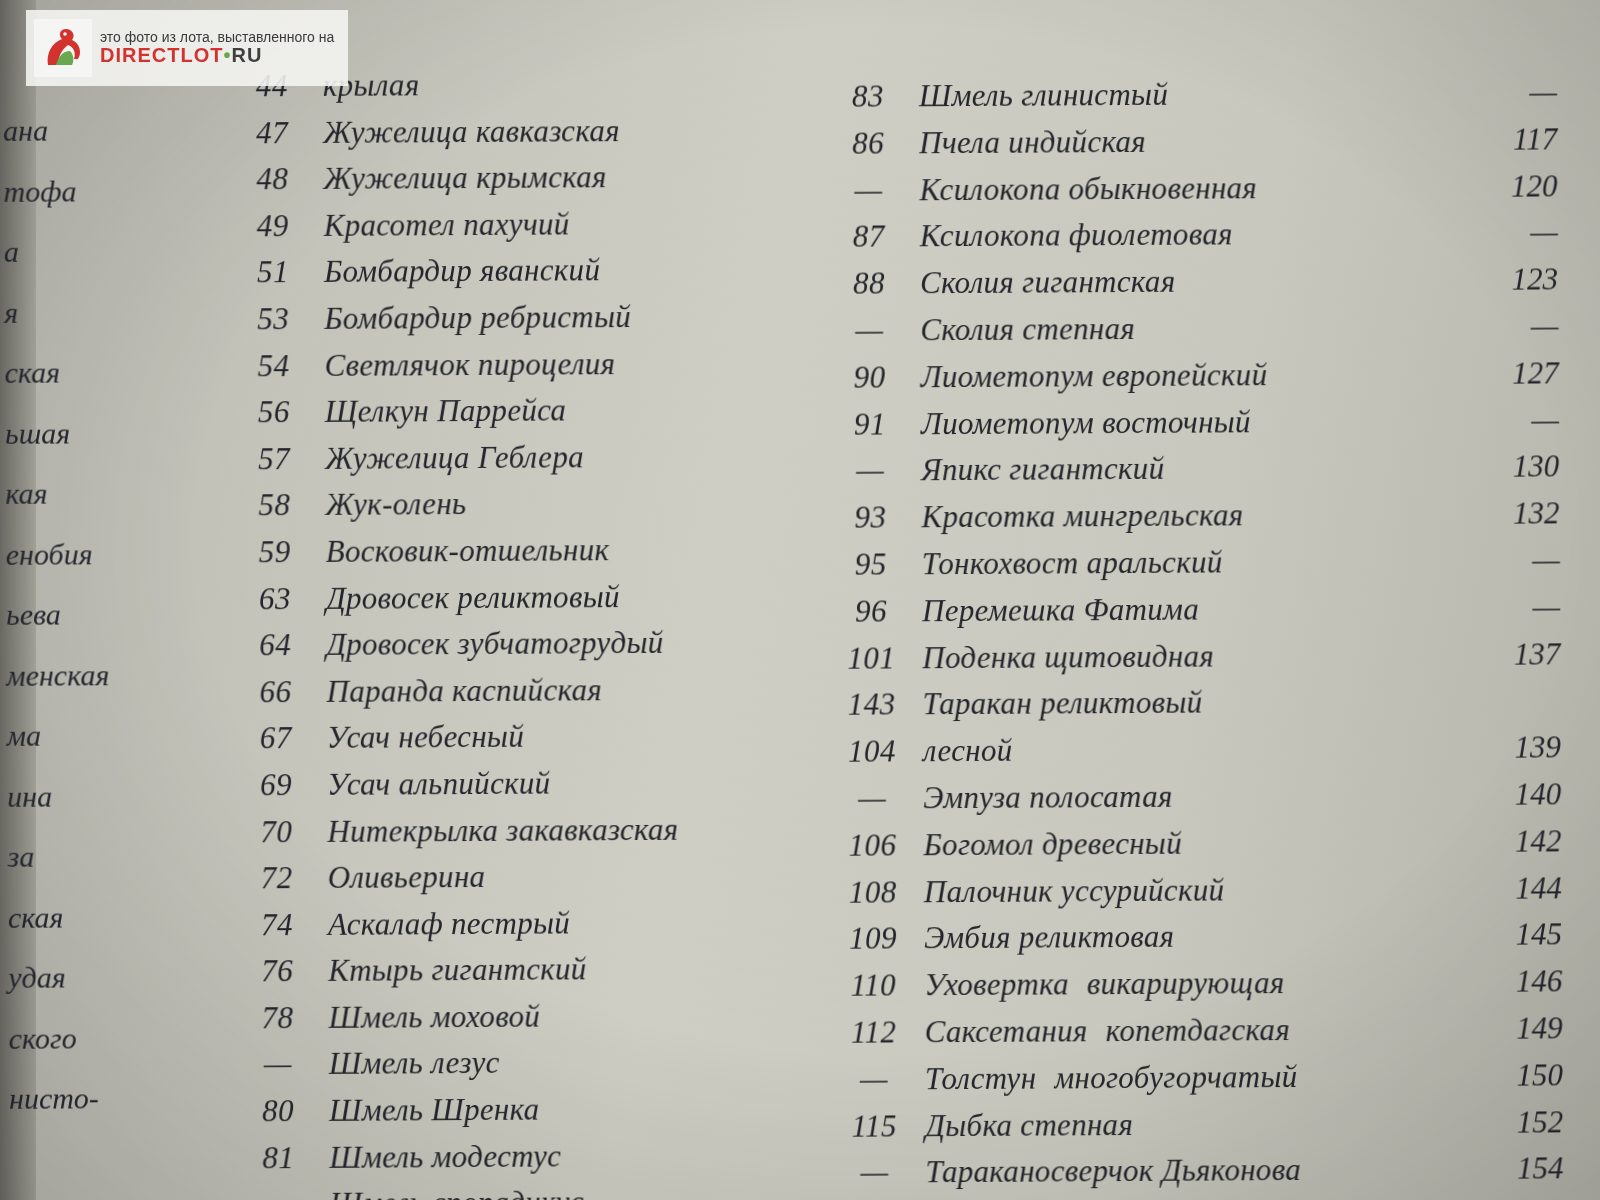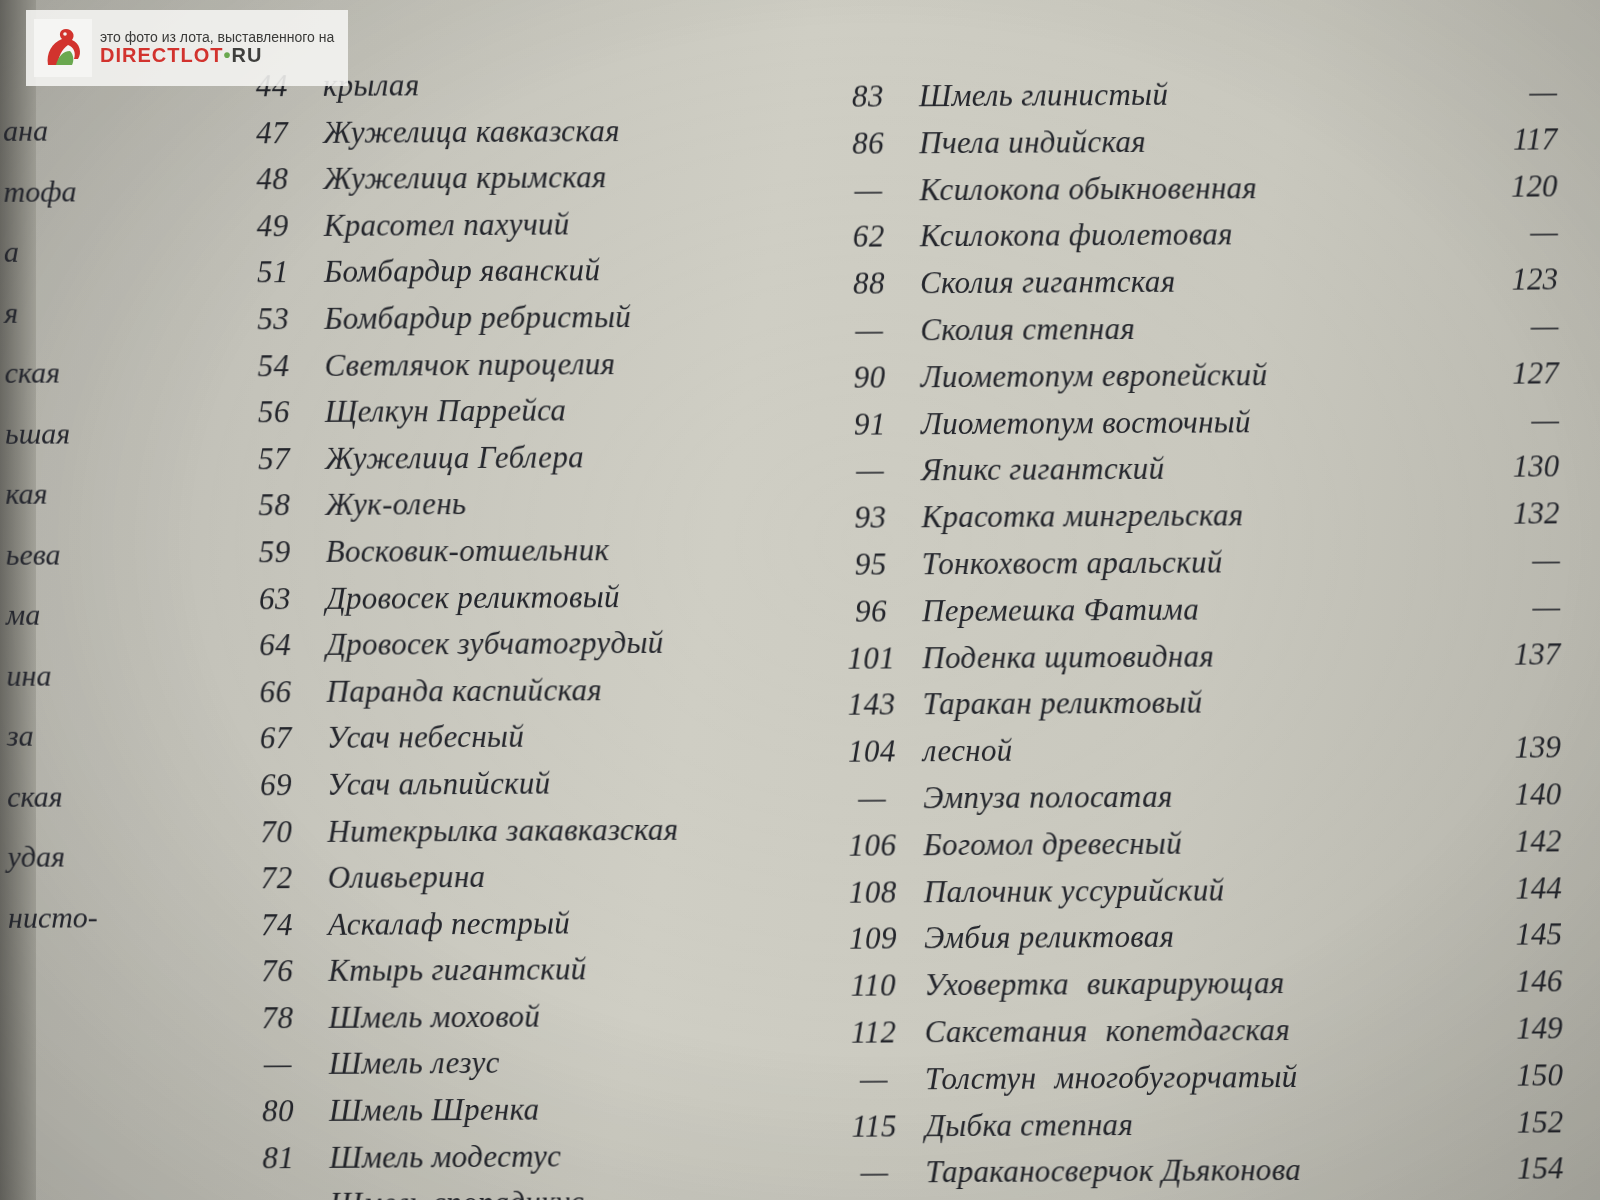--- a/index.html
+++ b/index.html
@@ -174,26 +174,29 @@
 
     <div class="col col-left-edge">
       <div class="row">ана</div>
       <div class="row"></div>
       <div class="row">тофа</div>
       <div class="row">а</div>
       <div class="row">я</div>
       <div class="row">ская</div>
       <div class="row">ьшая</div>
       <div class="row">кая</div>
+      <div class="row">енобия</div>
       <div class="row">ьева</div>
+      <div class="row">менская</div>
       <div class="row">ма</div>
       <div class="row">ина</div>
       <div class="row">за</div>
       <div class="row">ская</div>
       <div class="row">удая</div>
+      <div class="row">ского</div>
       <div class="row">нисто-</div>
     </div>
 
     <div class="col col-main">
       <div class="entry">
         <span class="num">44</span>
         <span class="name">крылая</span>
       </div>
       <div class="entry">
         <span class="num">47</span>
@@ -304,21 +307,21 @@
         <span class="num">86</span>
         <span class="name">Пчела индийская</span>
         <span class="page-no">117</span>
       </div>
       <div class="entry">
         <span class="num">—</span>
         <span class="name">Ксилокопа обыкновенная</span>
         <span class="page-no">120</span>
       </div>
       <div class="entry">
-        <span class="num">62</span>
+        <span class="num">87</span>
         <span class="name">Ксилокопа фиолетовая</span>
         <span class="page-no">—</span>
       </div>
       <div class="entry">
         <span class="num">88</span>
         <span class="name">Сколия гигантская</span>
         <span class="page-no">123</span>
       </div>
       <div class="entry">
         <span class="num">—</span>

